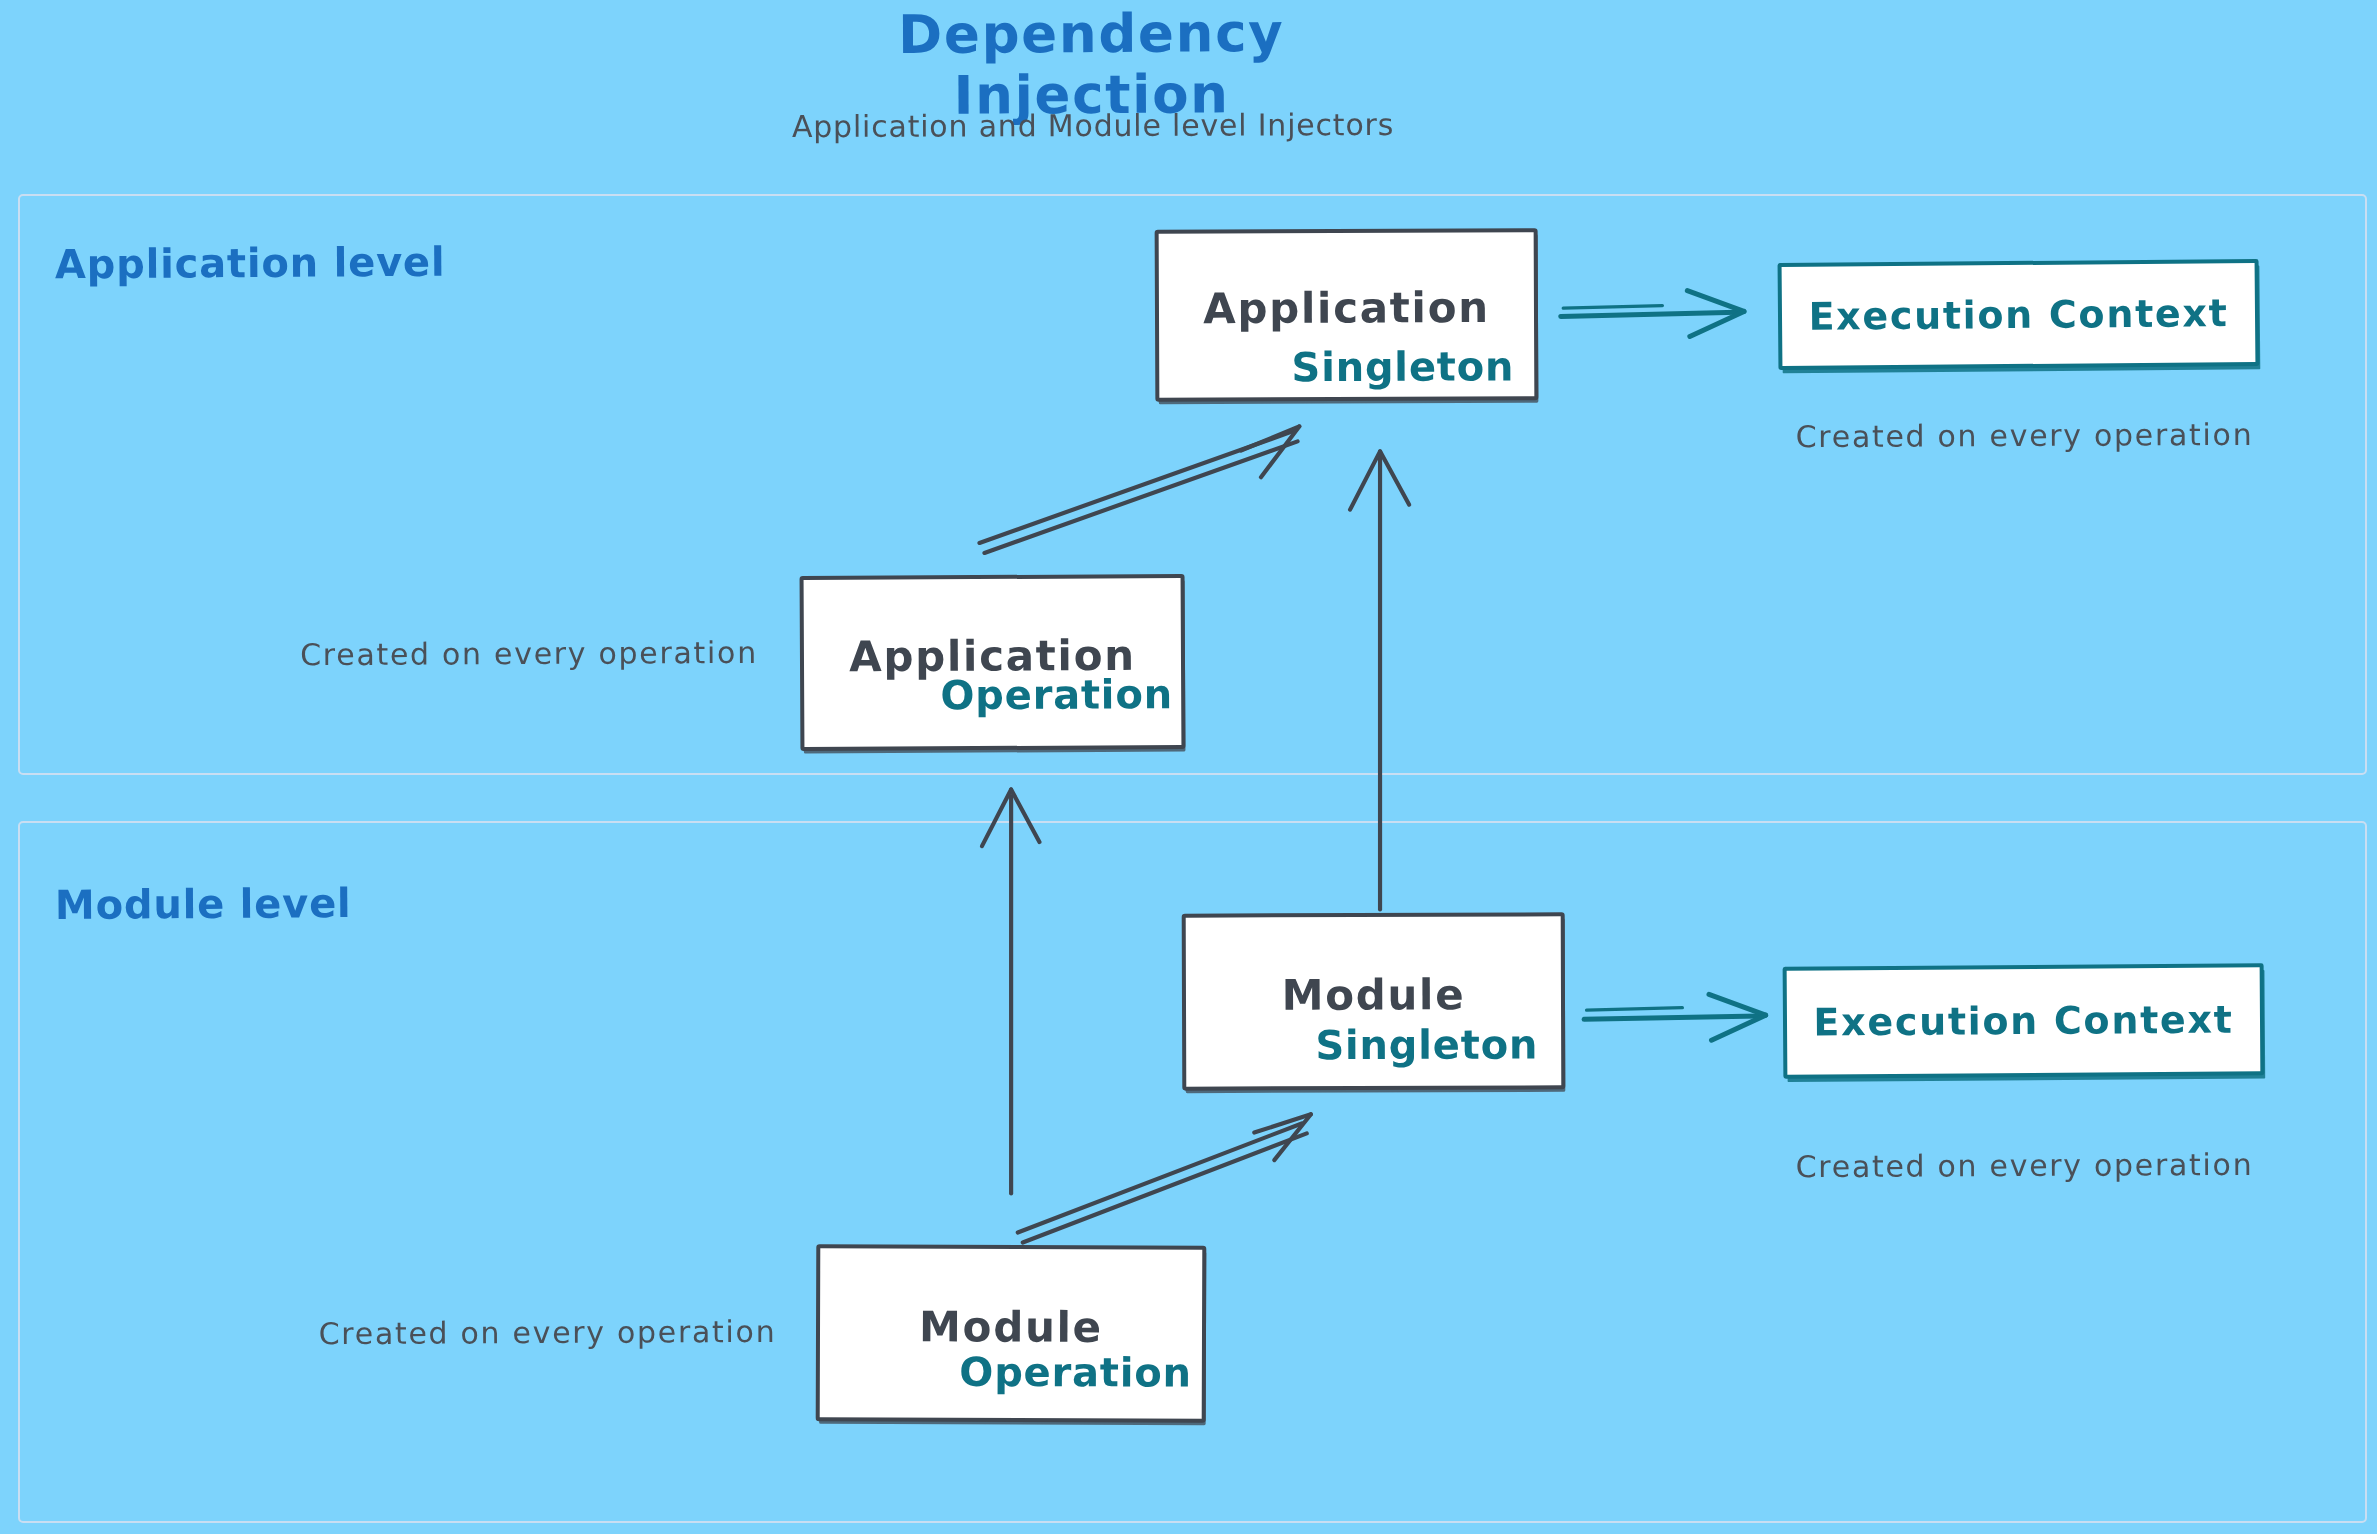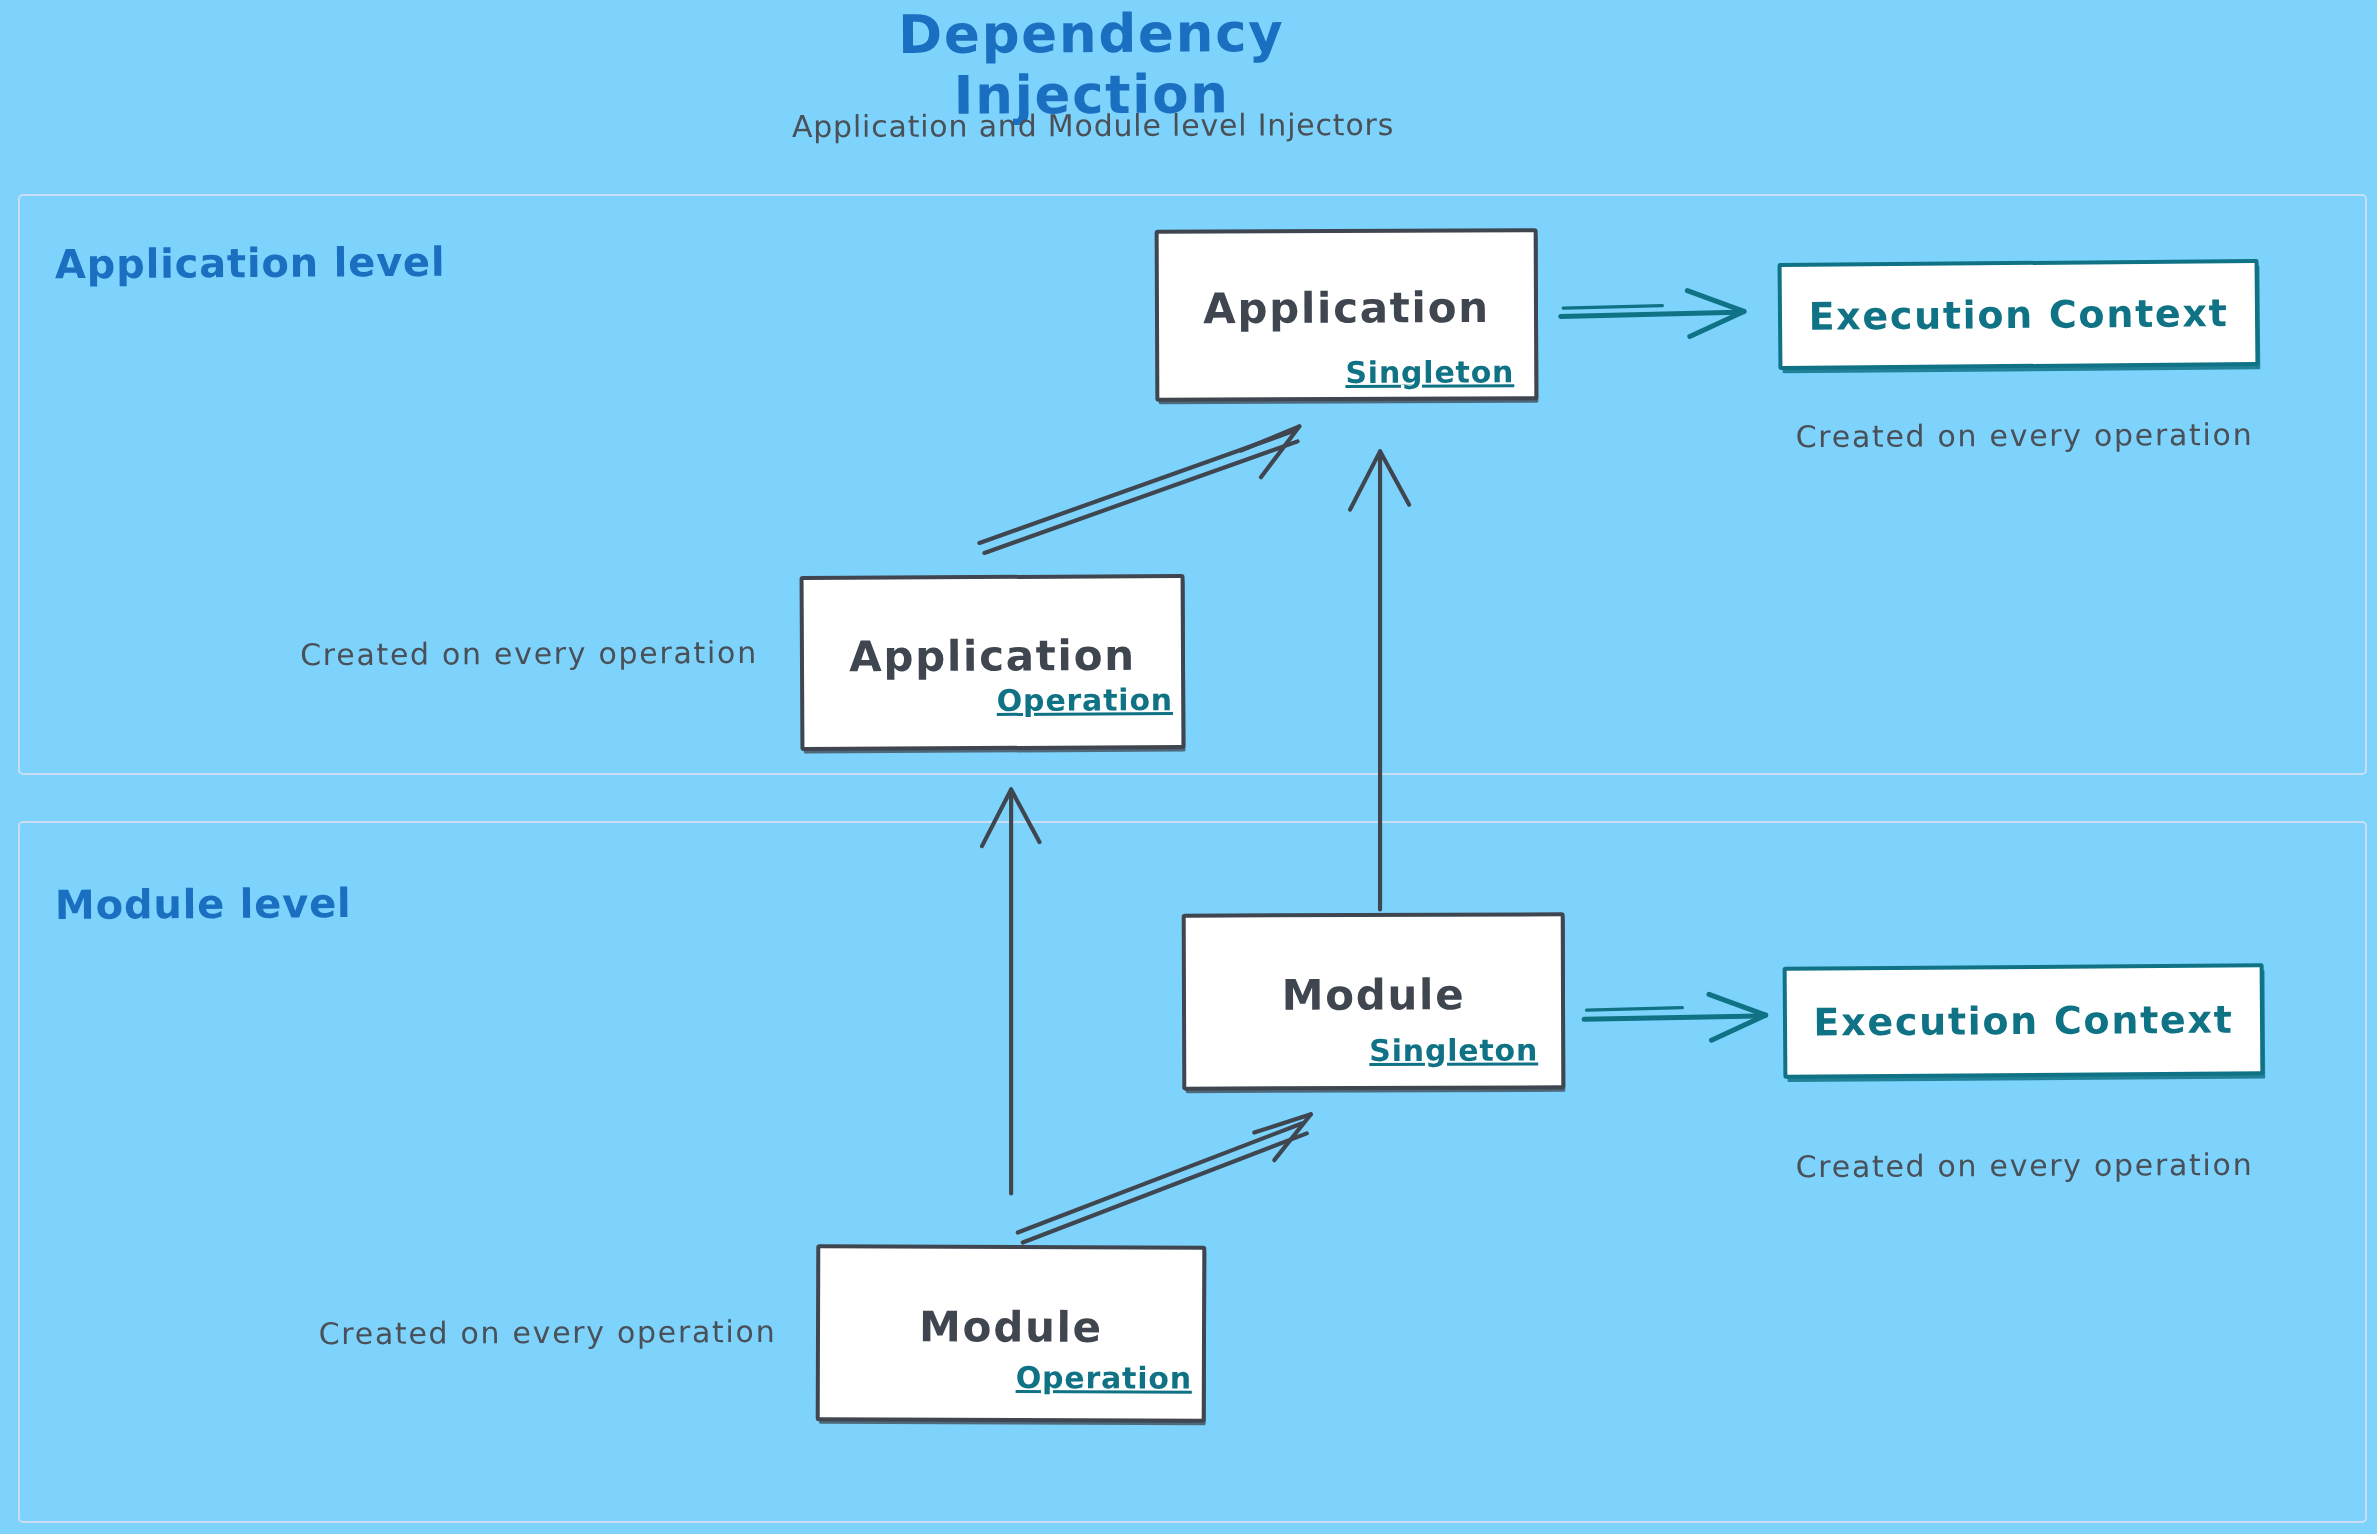--- a/index.html
+++ b/index.html
@@ -73,26 +73,25 @@
     transform: translateY(-50%);
     text-align: center;
     font-size: 42px;
     font-weight: 600;
     letter-spacing: 1.7px;
     color: #3f4650;
     white-space: nowrap;
   }
   .node-tag {
     position: absolute;
-    font-size: 30px;
+    font-size: 40px;
     font-weight: 600;
     letter-spacing: 0.8px;
     color: #0f7285;
     white-space: nowrap;
-    text-decoration: underline;
   }
   .node-app-singleton   { left: 1155px; top: 229px;  width: 383px; height: 172px; transform: rotate(-0.25deg); }
   .node-app-singleton .node-tag    { right: 20px; bottom: 6.7px; }
   .node-app-operation   { left: 800px;  top: 575px;  width: 385px; height: 175px; transform: rotate(-0.3deg); }
   .node-app-operation .node-tag    { right: 8.3px; bottom: 28px; }
   .node-module-singleton{ left: 1182px; top: 913px; width: 383px; height: 177px; transform: rotate(-0.2deg); }
   .node-module-singleton .node-tag { right: 23px; bottom: 18.3px; }
   .node-module-operation{ left: 816px;  top: 1245px; width: 390px; height: 177px; transform: rotate(0.2deg); }
   .node-module-operation .node-tag { right: 10px; bottom: 23px; }
 

